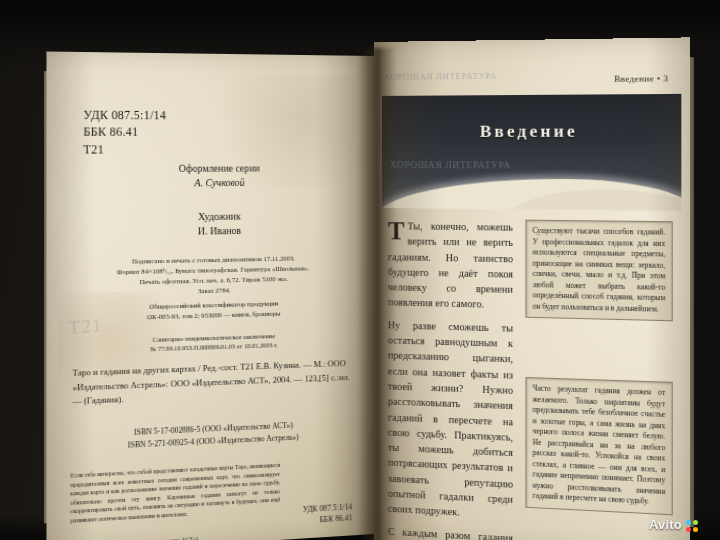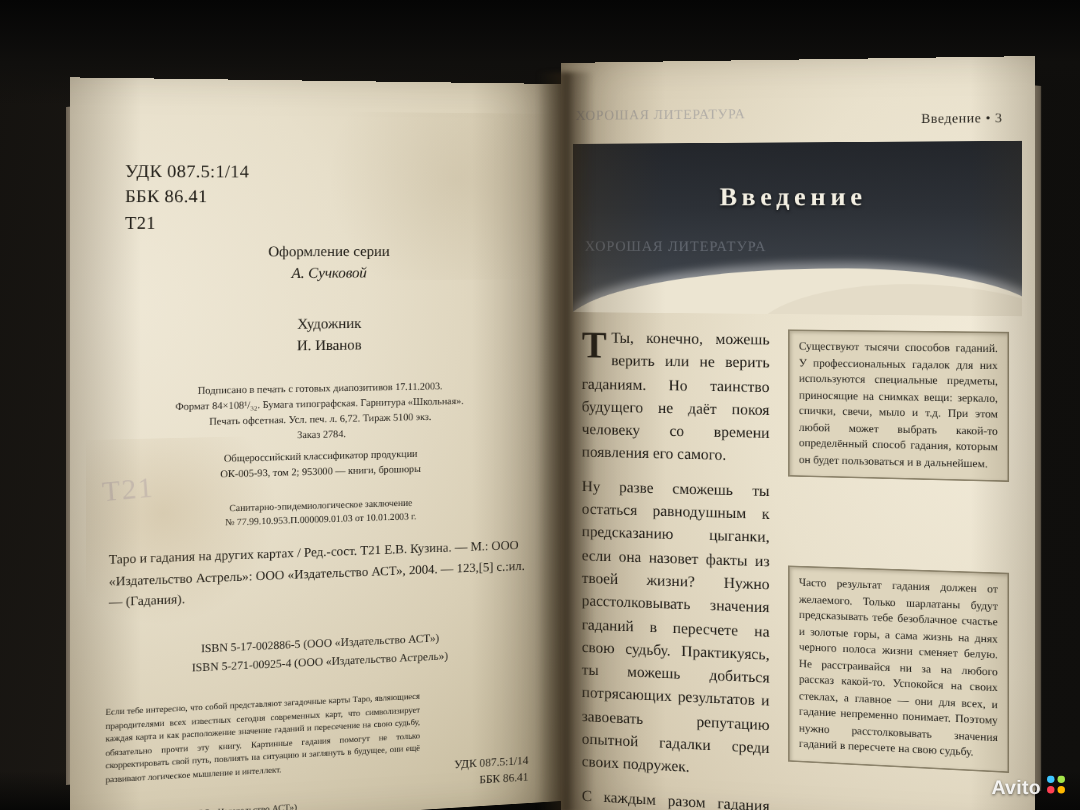--- a/index.html
+++ b/index.html
@@ -333,24 +333,24 @@
   .lp-shade-out {
     position: absolute;
     left: 0; top: 0; width: 44px; height: 478px;
     background: linear-gradient(90deg, rgba(60,46,24,0.26), rgba(60,46,24,0.0));
     pointer-events: none;
   }
 
   
   #watermark {
     position: absolute;
-    right: 10px;
+    right: 22px;
     bottom: 8px;
     display: flex;
-    align-items: flex-start;
+    align-items: flex-end;
     gap: 4px;
     z-index: 30;
   }
   #watermark .wm-text {
     color: rgba(255,255,255,0.90);
     font-family: "Liberation Sans", sans-serif;
     font-size: 13px;
     font-weight: bold;
     letter-spacing: .2px;
     text-shadow: 0 1px 2px rgba(0,0,0,.6);

